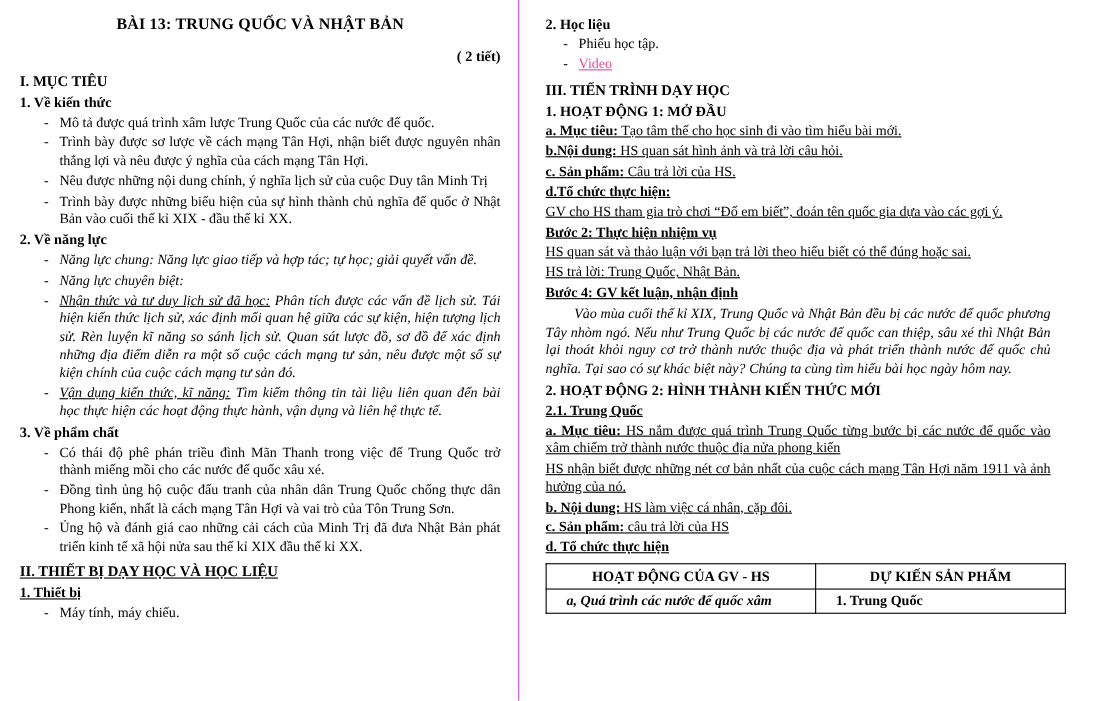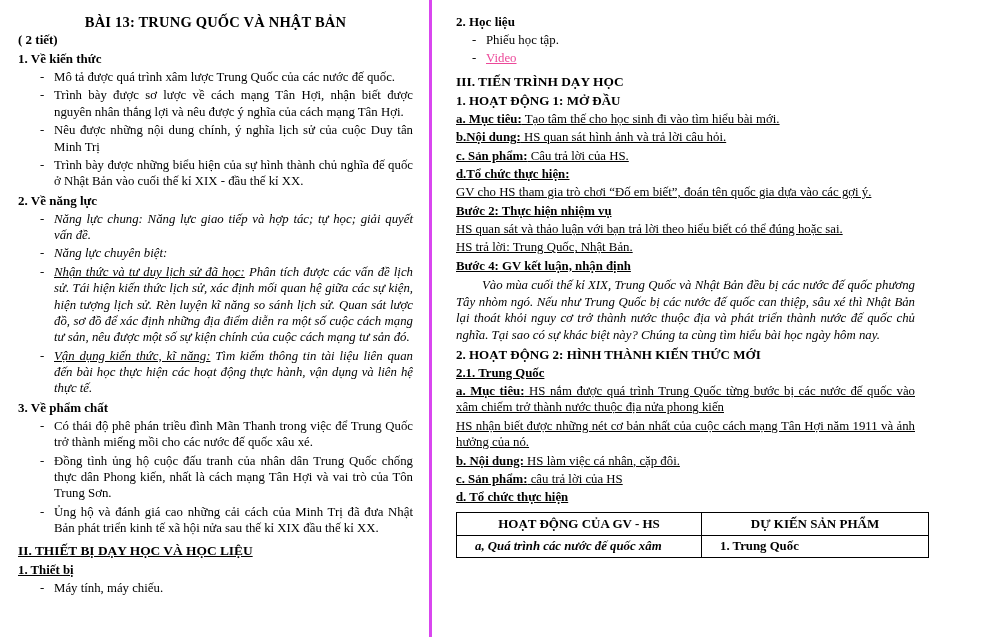--- a/index.html
+++ b/index.html
@@ -20,44 +20,44 @@
     width: 1007px;
     height: 637px;
     display: flex;
   }
   .col {
     box-sizing: border-box;
     padding: 14px 16px 0 18px;
     overflow: hidden;
   }
   .col-left {
-    width: 432px;
-    border-right: 3px solid #d946ef;
+    width: 472px;
+    border-right: 1px solid #d946ef;
     font-family: Liberation Serif, serif;
   }
   .col-right {
     width: 499px;
     padding-left: 24px;
   }
   .b { font-weight: bold; }
   .i { font-style: italic; }
   .u { text-decoration: underline; }
   .just { text-align: justify; }
 
   .title {
     font-weight: bold;
     font-size: 14.5px;
     text-align: center;
     letter-spacing: .2px;
   }
   .subtitle {
     font-weight: bold;
     font-size: 13px;
-    text-align: left;
-    margin-top: 1px;
+    text-align: right;
+    margin-top: 12px;
   }
   .h1 {
     font-weight: bold;
     font-size: 13.4px;
     margin-top: 7px;
   }
   .h1u {
     font-weight: bold;
     font-size: 13.4px;
     margin-top: 7px;
@@ -126,20 +126,21 @@
 </head>
 <body>
 
 <div class="page">
 
   <div class="col col-left">
 
     <div class="title">BÀI 13: TRUNG QUỐC VÀ NHẬT BẢN</div>
     <div class="subtitle">( 2 tiết)</div>
 
+    <div class="h1">I. MỤC TIÊU</div>
     <div class="h2">1. Về kiến thức</div>
     <ul class="dash">
       <li>Mô tả được quá trình xâm lược Trung Quốc của các nước đế quốc.</li>
       <li>Trình bày được sơ lược về cách mạng Tân Hợi, nhận biết được nguyên nhân thắng lợi và nêu được ý nghĩa của cách mạng Tân Hợi.</li>
       <li>Nêu được những nội dung chính, ý nghĩa lịch sử của cuộc Duy tân Minh Trị</li>
       <li>Trình bày được những biểu hiện của sự hình thành chủ nghĩa đế quốc ở Nhật Bản vào cuối thế kỉ XIX - đầu thế kỉ XX.</li>
     </ul>
 
     <div class="h2">2. Về năng lực</div>
     <ul class="dash">

